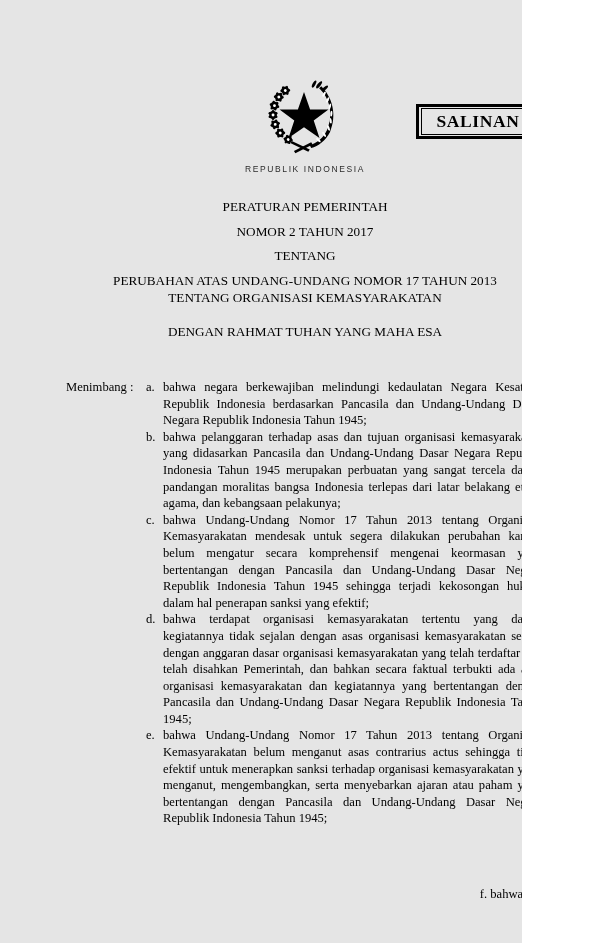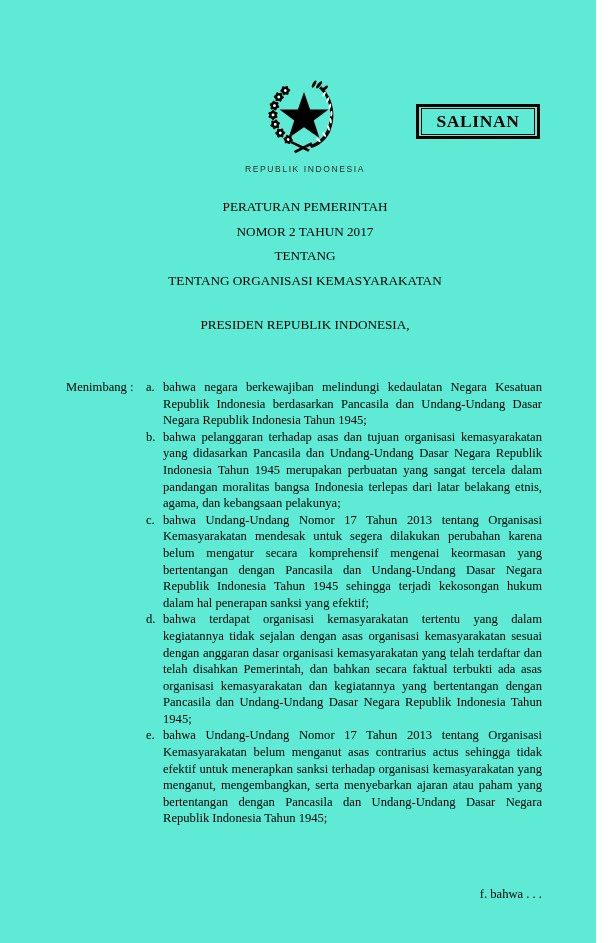--- a/index.html
+++ b/index.html
@@ -2,23 +2,23 @@
 <html><head>
 <meta charset="utf-8">
 <style>
   html, body {
     margin: 0;
     padding: 0;
     background: #ffffff;
   }
   .page {
     position: relative;
-    width: 596px;
+    width: 522px;
     height: 943px;
-    background: #5eead4;
+    background: #e5e5e5;
     overflow: hidden;
     font-family: "Liberation Serif", "DejaVu Serif", serif;
     color: #000000;
   }
 
   
   .emblem {
     position: absolute;
     left: 268px;
     top: 76px;
@@ -256,24 +256,25 @@
     <div>REPUBLIK INDONESIA</div>
   </div>
 
   <div class="title-block">
     <div class="ln">PERATURAN PEMERINTAH</div>
     <div class="gap-sm"></div>
     <div class="ln">NOMOR 2 TAHUN 2017</div>
     <div class="gap-sm"></div>
     <div class="ln">TENTANG</div>
     <div class="gap-sm"></div>
+    <div class="ln">PERUBAHAN ATAS UNDANG-UNDANG NOMOR 17 TAHUN 2013</div>
     <div class="ln">TENTANG ORGANISASI KEMASYARAKATAN</div>
     <div class="gap-lg"></div>
+    <div class="ln">DENGAN RAHMAT TUHAN YANG MAHA ESA</div>
     <div class="gap-md"></div>
-    <div class="ln">PRESIDEN REPUBLIK INDONESIA,</div>
   </div>
 
   <div class="considering">
     <div class="consider-row">
       <div class="consider-label">Menimbang</div>
       <div class="consider-colon">:</div>
       <div class="consider-list">
 
         <div class="consider-item">
           <div class="item-marker">a.</div>

